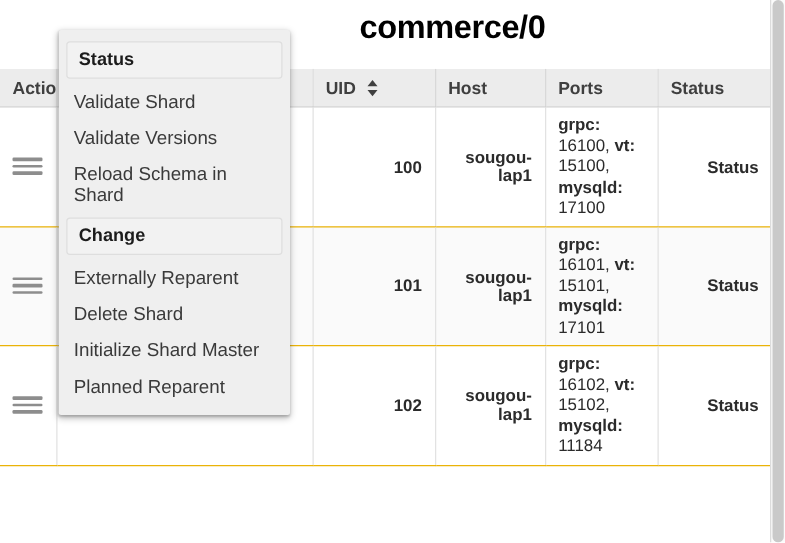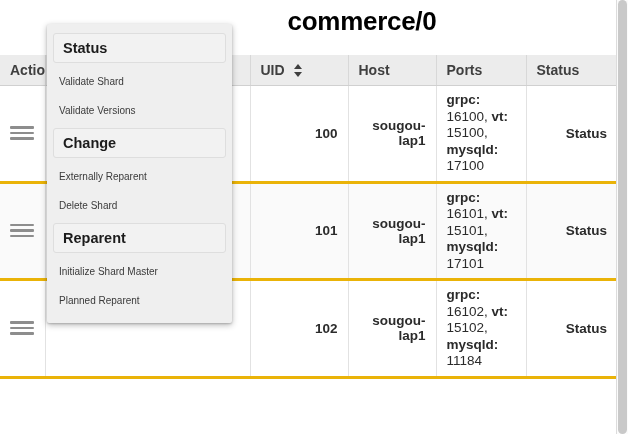--- a/index.html
+++ b/index.html
@@ -95,21 +95,21 @@
     border-right: 1px solid #d8d8d8;
     border-bottom: 1px solid #d0d0d0;
     vertical-align: middle;
     white-space: nowrap;
     overflow: hidden;
   }
   table.shard-table th:last-child { border-right: none; }
 
   table.shard-table td {
     border-right: 1px solid #e2e2e2;
-    border-bottom: 3px solid #eab308;
+    border-bottom: 1px solid #eab308;
     padding: 6px 10px;
     vertical-align: middle;
     color: #2b2b2b;
     font-size: 13.5px;
     box-sizing: border-box;
     overflow-wrap: break-word;
   }
   table.shard-table td:last-child { border-right: none; }
 
   tr.row-even td { background: #ffffff; }
@@ -182,21 +182,21 @@
     padding: 6px 9px;
     background: #f2f2f2;
     border: 1px solid #dedede;
     border-radius: 3px;
     font-weight: bold;
     font-size: 14.5px;
     color: #1c1c1c;
   }
   .dd-item {
     padding: 6px 12px;
-    font-size: 10px;
+    font-size: 15px;
     color: #3a3a3a;
     cursor: pointer;
     line-height: 17px;
   }
   .dd-item.indent {
     text-align: center;
     padding-left: 22px;
     padding-right: 12px;
   }
 
@@ -317,26 +317,26 @@
     </tbody>
   </table>
 </div>
 
 <div class="dropdown">
 
   <div class="dd-header">Status</div>
   <div class="dd-item">Validate Shard</div>
   <div class="dd-item">Validate Versions</div>
 
+  <div class="dd-item">Reload Schema in Shard</div>
 
   <div class="dd-header">Change</div>
   <div class="dd-item">Externally Reparent</div>
   <div class="dd-item">Delete Shard</div>
 
-  <div class="dd-header">Reparent</div>
   <div class="dd-item">Initialize Shard Master</div>
   <div class="dd-item">Planned Reparent</div>
 
 </div>
 
 <div class="scrollbar-track">
   <div class="scrollbar-thumb"></div>
 </div>
 
 </body></html>

